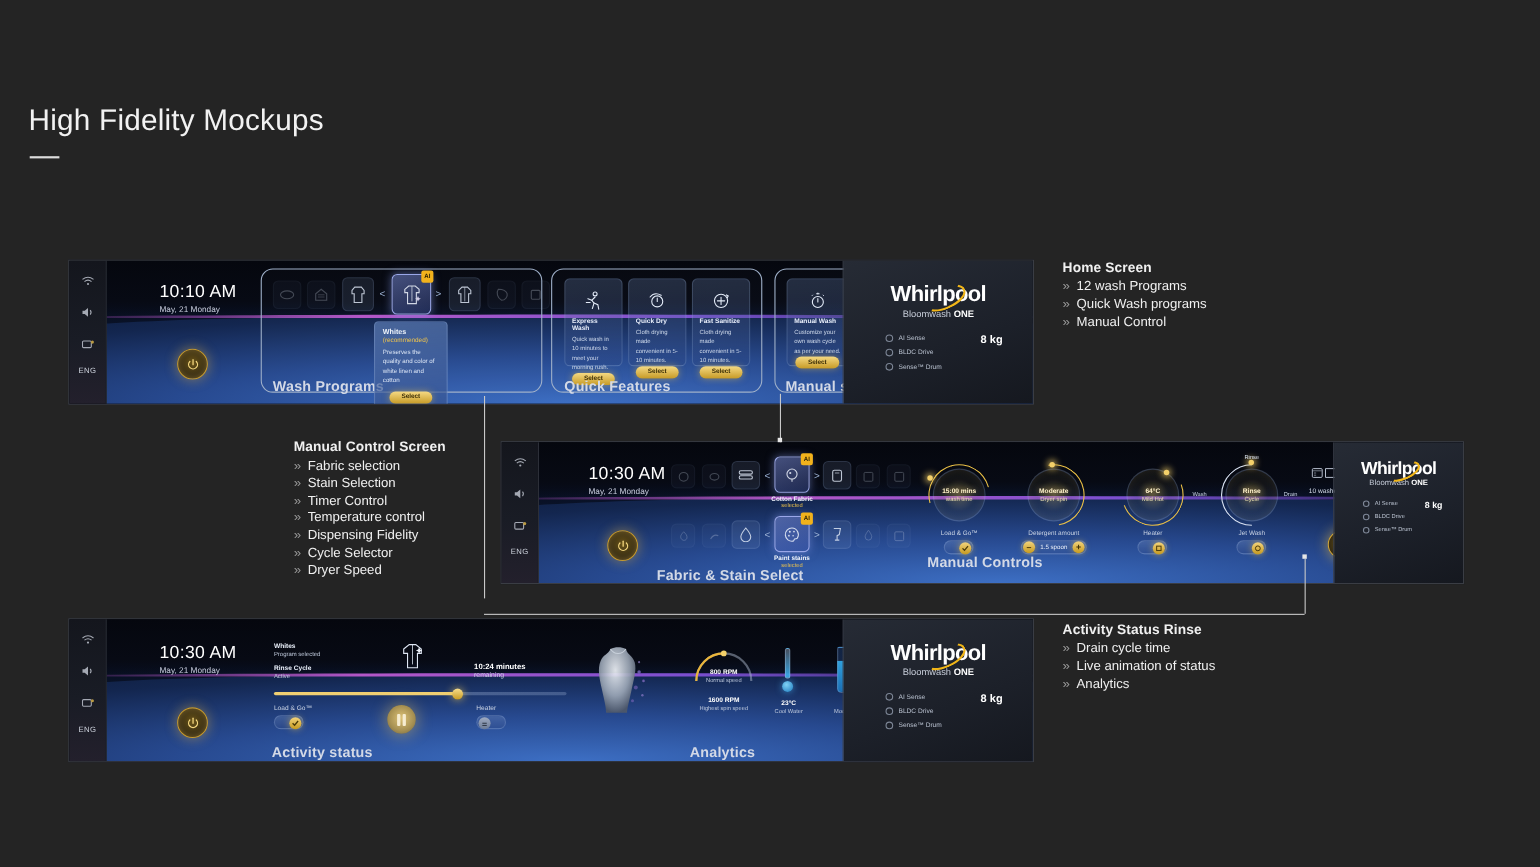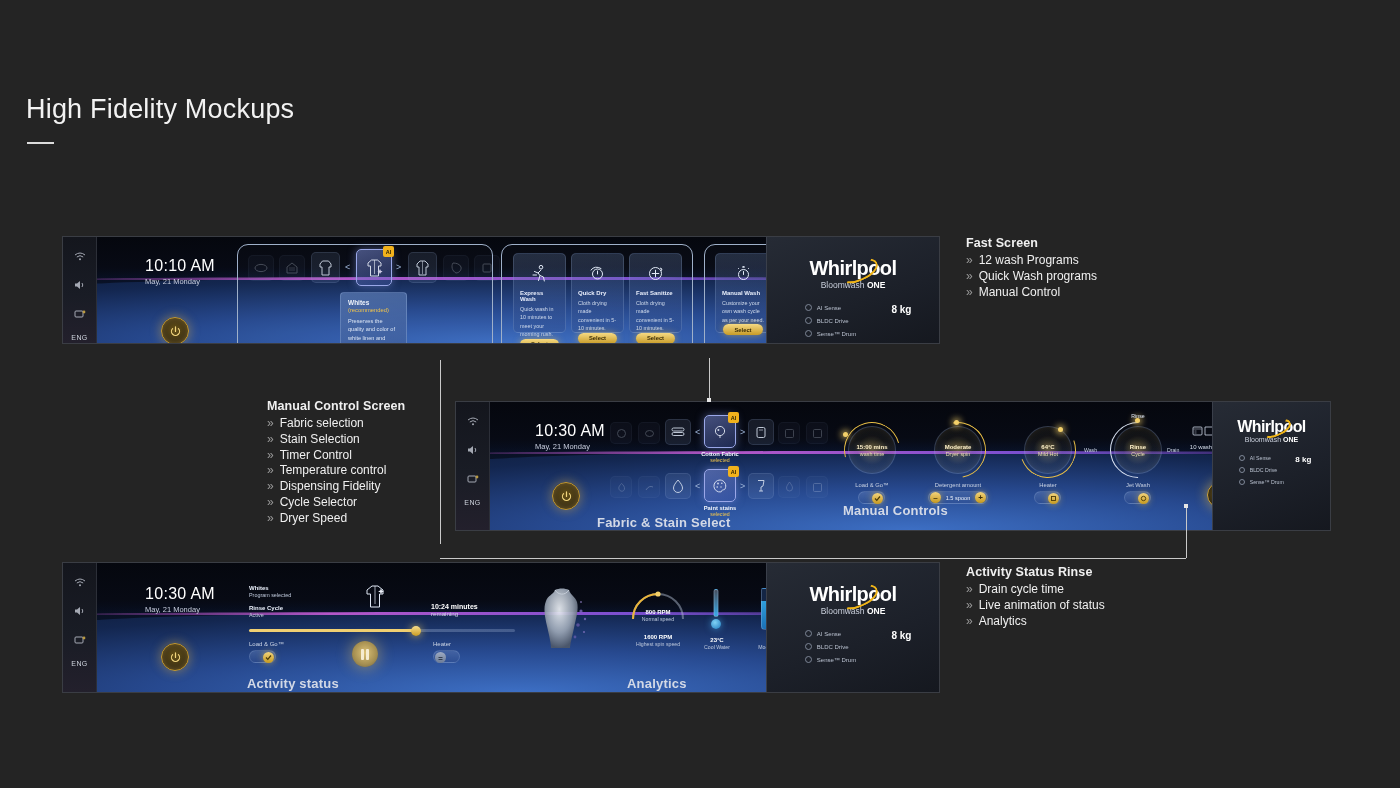--- a/index.html
+++ b/index.html
@@ -288,21 +288,21 @@
 <div class="title-rule"></div>
 
 <div class="conn v" style="left:440px; top:360px; height:184px;"></div>
 <div class="conn h" style="left:440px; top:544px; width:0px;"></div>
 <div class="conn v" style="left:709px; top:358px; height:44px;"></div>
 <div class="dotend" style="left:707px; top:398px;"></div>
 <div class="conn v" style="left:1186px; top:508px; height:50px;"></div>
 <div class="conn h" style="left:440px; top:558px; width:746px;"></div>
 <div class="dotend" style="left:1184px; top:504px;"></div>
 
-<div class="device" style="left:62px; top:236px; width:878px; height:108px;">
+<div class="device" style="left:62px; top:236px; width:878px; height:132px;">
   <div class="dev-inner">
     <div class="rail">
       <span class="ric">
         <svg width="12" height="9" viewBox="0 0 12 9">
             <path d="M1 3Q6 -1 11 3" stroke="#d4d9e4" fill="none" stroke-width="1"></path>
             <path d="M2.8 5Q6 2.3 9.2 5" stroke="#d4d9e4" fill="none" stroke-width="1"></path>
             <circle cx="6" cy="7.2" r="1" fill="#d4d9e4"></circle>
           </svg>
       </span>
       <span class="ric">
@@ -942,21 +942,21 @@
         <div class="wp-feat">
             <span class="dot"></span>
             <span>Sense™ Drum</span>
           </div>
       </div>
     </div>
   </div>
 </div>
 
 <div class="note" style="left:966px; top:236px;">
-  <h4>Fast Screen</h4>
+  <h4>Home Screen</h4>
   <ul>
     <li>
         <span class="gm">»</span>
         <span>12 wash Programs</span>
       </li>
     <li>
         <span class="gm">»</span>
         <span>Quick Wash programs</span>
       </li>
     <li>

